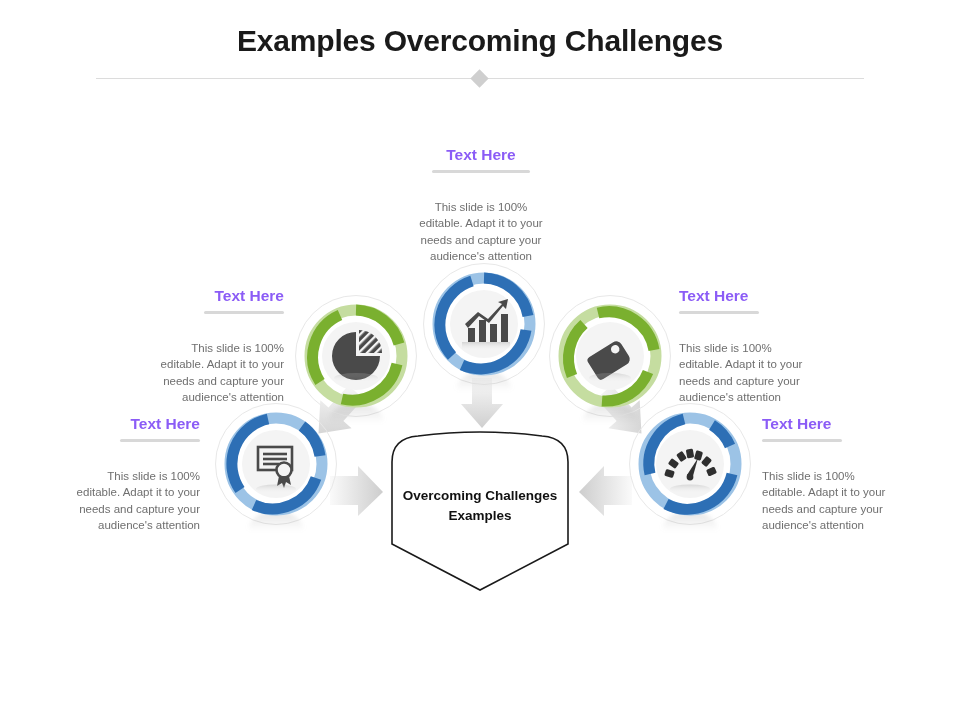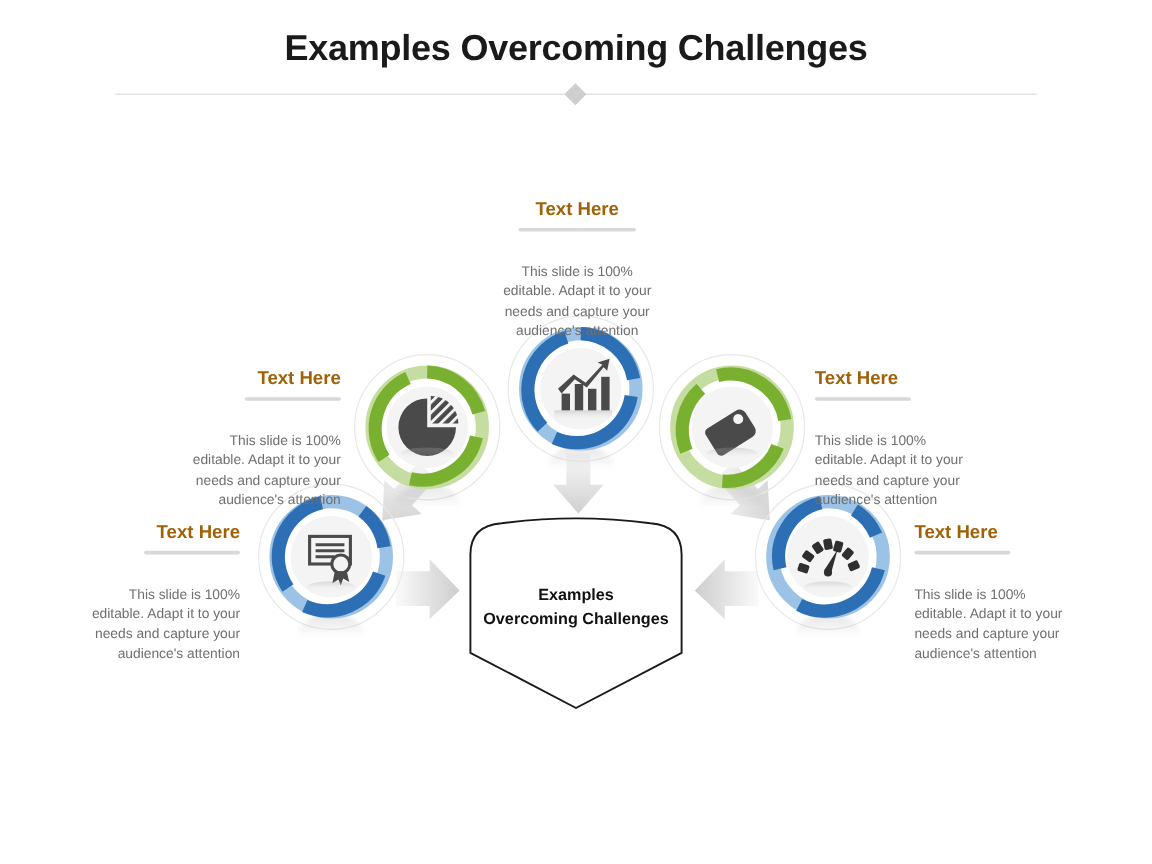--- a/index.html
+++ b/index.html
@@ -24,22 +24,22 @@
     background:#dcdcdc;
   }
   .divider-diamond {
     position:absolute; left:473px; top:72px; width:13px; height:13px;
     background:#cfcfcf; transform:rotate(45deg);
   }
 
   
   .tb { position:absolute; }
   .tb .hd {
-    font-size:15.5px; font-weight:bold; color:#a16207;
-    line-height:1.1; white-space:nowrap;margin-top:20px;
+    font-size:15.5px; font-weight:bold; color:#8b5cf6;
+    line-height:1.1; white-space:nowrap;
   }
   .tb .rule {
     height:3px; background:#d8d8d8; margin:7px 0 7px 0; border-radius:2px;
   }
   .tb .body {
     font-size:11.5px; color:#6f6f6f; line-height:1.42;margin-top:26px;
   }
   .tb.center { text-align:center; }
   .tb.right  { text-align:right; }
   .tb.left   { text-align:left; }
@@ -137,22 +137,22 @@
     <g>
       <path d="M632,489 L632,476 L604,476 L604,466 L579,492 L604,516 L604,505 L632,505 Z" fill="url(#agLeft)"></path>
     </g>
   </svg>
 
   <div id="shield">
     <svg width="192" height="172" viewBox="0 0 192 172" xmlns="http://www.w3.org/2000/svg">
       <path d="M8,38 Q8,14 34,12 Q96,4 158,12 Q184,14 184,38 L184,120 L96,166 L8,120 Z" fill="#ffffff" stroke="#1a1a1a" stroke-width="1.6"></path>
     </svg>
     <div class="label">
+      <div>Overcoming Challenges</div>
       <div>Examples</div>
-      <div>Overcoming Challenges</div>
     </div>
   </div>
 
   <div class="icon-node" id="ic-top">
     <div class="halo"></div>
     <div class="reflect"></div>
     <svg width="104" height="104" viewBox="0 0 104 104" xmlns="http://www.w3.org/2000/svg">
       <circle cx="52" cy="52" r="46" fill="none" stroke="#9cc3e6" stroke-width="11"></circle>
       <path d="M52,6 A46,46 0 0,1 96,44" fill="none" stroke="#2d6fb5" stroke-width="11" stroke-linecap="butt"></path>
       <path d="M94,58 A46,46 0 0,1 30,93" fill="none" stroke="#2d6fb5" stroke-width="11" stroke-linecap="butt"></path>

